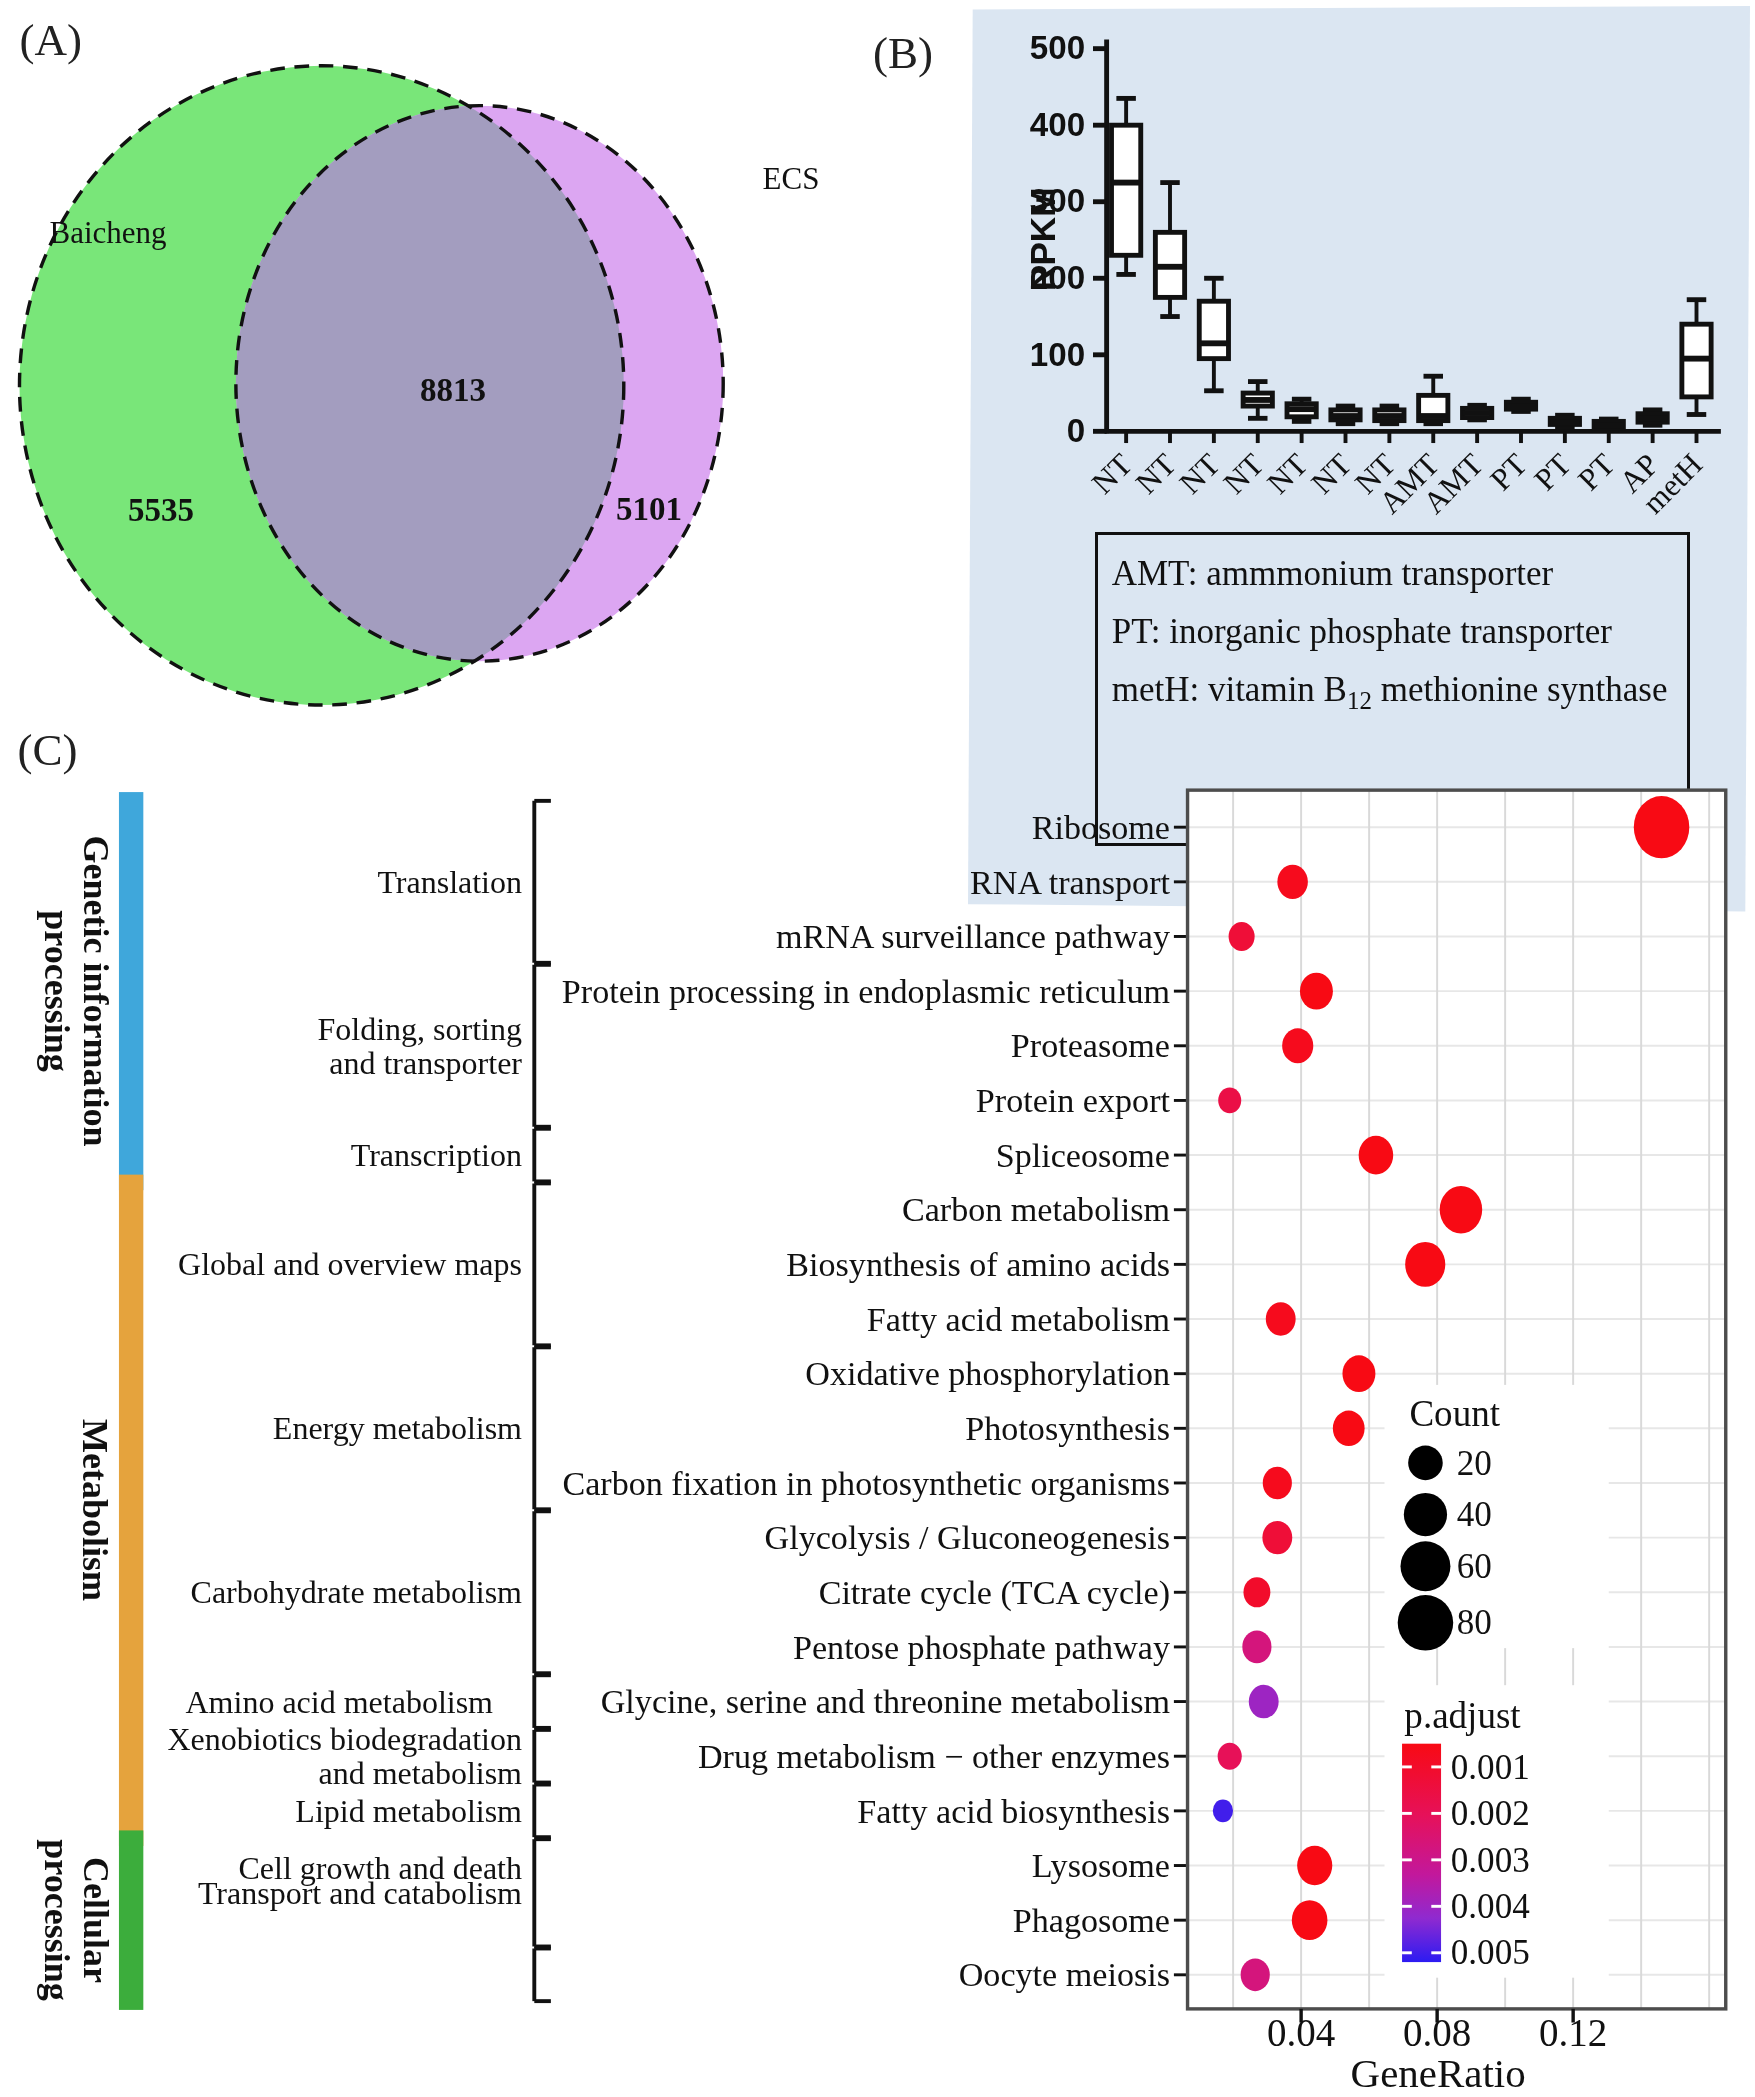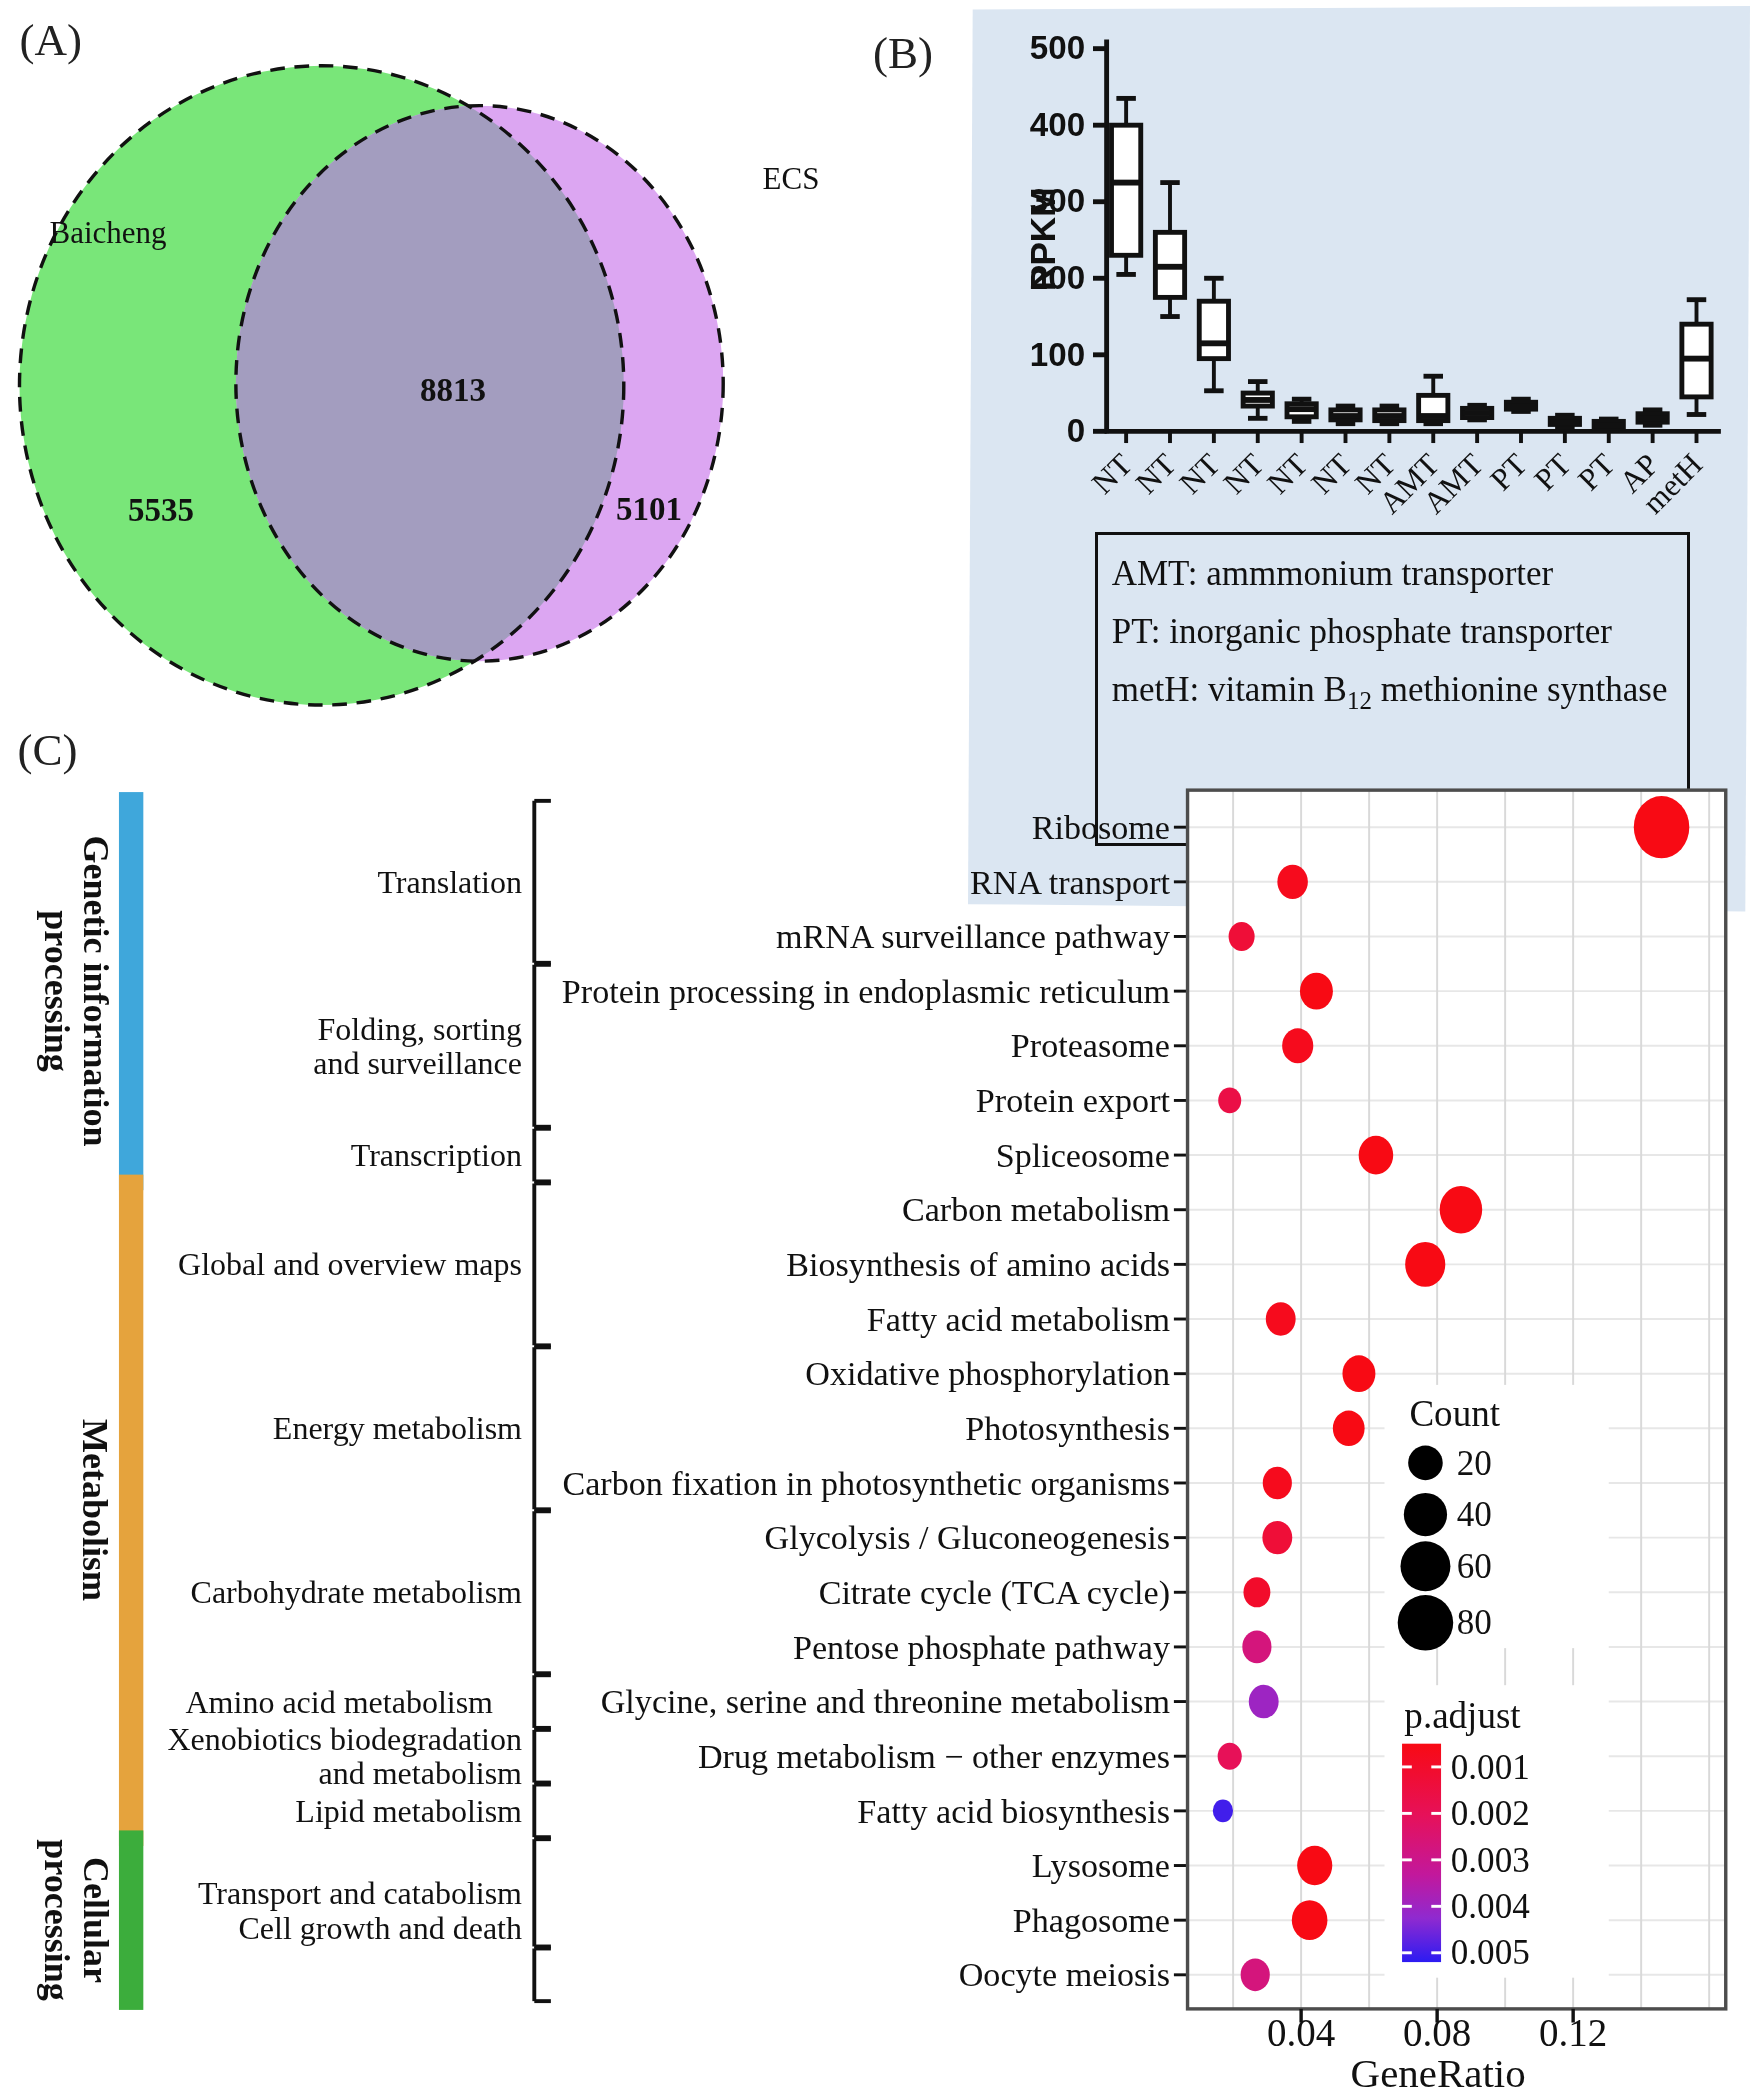--- a/index.html
+++ b/index.html
@@ -70,21 +70,21 @@
       </div>
       <div class="cat-vlabel" style="left: 76px; top: 1920px;">
         <div>Cellular</div>
         <div>processing</div>
       </div>
       <div class="subcat" style="left: 522px; top: 882px;">
         <div>Translation</div>
       </div>
       <div class="subcat" style="left: 522px; top: 1046px;">
         <div>Folding, sorting</div>
-        <div>and surveillance</div>
+        <div>and transporter</div>
       </div>
       <div class="subcat" style="left: 522px; top: 1155px;">
         <div>Transcription</div>
       </div>
       <div class="subcat" style="left: 522px; top: 1264px;">
         <div>Global and overview maps</div>
       </div>
       <div class="subcat" style="left: 522px; top: 1428px;">
         <div>Energy metabolism</div>
       </div>
@@ -97,21 +97,21 @@
       <div class="subcat" style="left: 522px; top: 1756px;">
         <div>Xenobiotics biodegradation</div>
         <div>and metabolism</div>
       </div>
       <div class="subcat" style="left: 522px; top: 1811px;">
         <div>Lipid metabolism</div>
       </div>
       <div class="subcat" style="left: 522px; top: 1893px;">
         <div>Transport and catabolism</div>
       </div>
-      <div class="subcat" style="left: 522px; top: 1928px;">
+      <div class="subcat" style="left: 522px; top: 1868px;">
         <div>Cell growth and death</div>
       </div>
     </div>
 
   <svg id="chart" width="1755" height="2098" viewBox="0 0 1800 2151">
       <line x1="1135" y1="40" x2="1135" y2="444" stroke="#111" stroke-width="5"></line>
       <line x1="1133" y1="442" x2="1765" y2="442" stroke="#111" stroke-width="5"></line>
       <line x1="1121" y1="442" x2="1135" y2="442" stroke="#111" stroke-width="5"></line>
       <text x="1113" y="453" font-family="&quot;Liberation Sans&quot;,&quot;DejaVu Sans&quot;,sans-serif" fill="#111" text-anchor="end" font-size="34" font-weight="bold">0</text>
       <line x1="1121" y1="363.5" x2="1135" y2="363.5" stroke="#111" stroke-width="5"></line>

